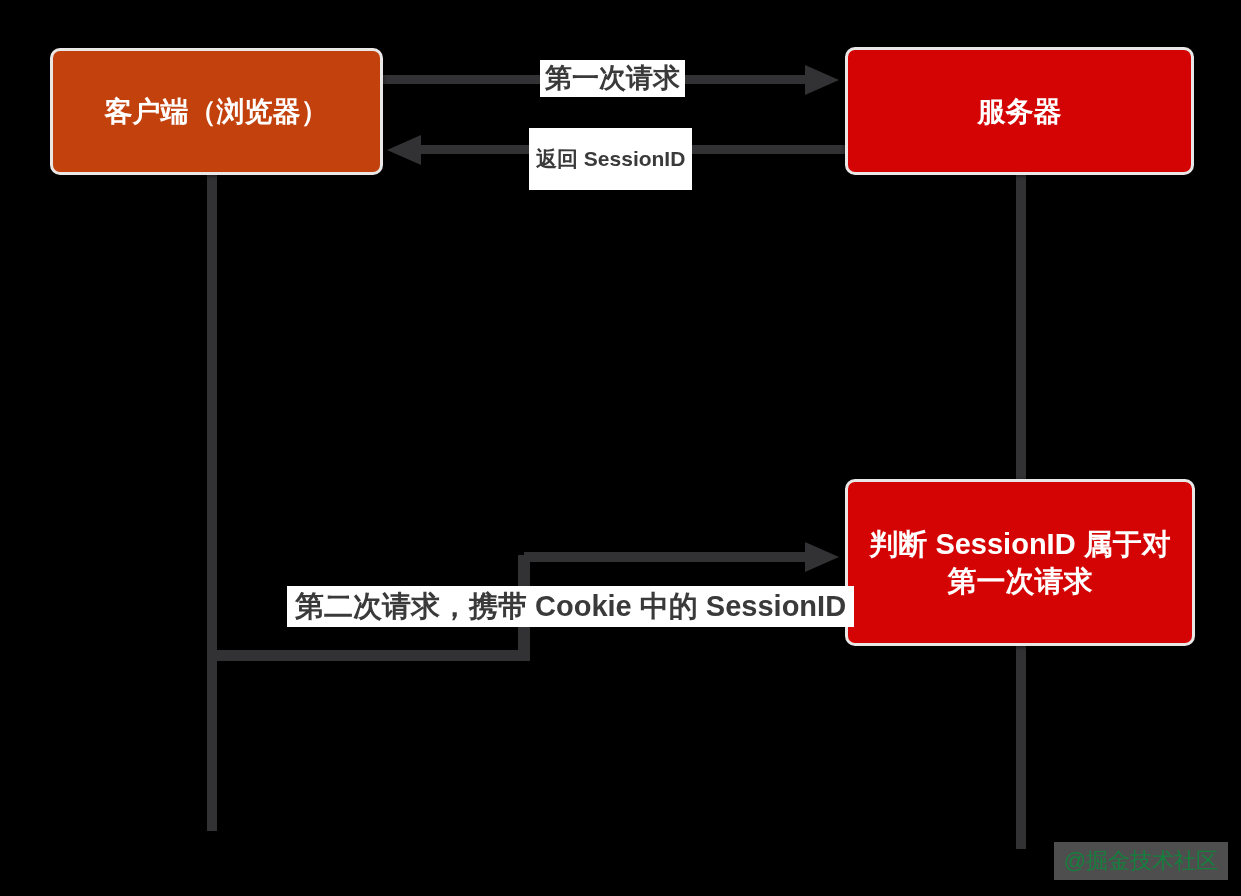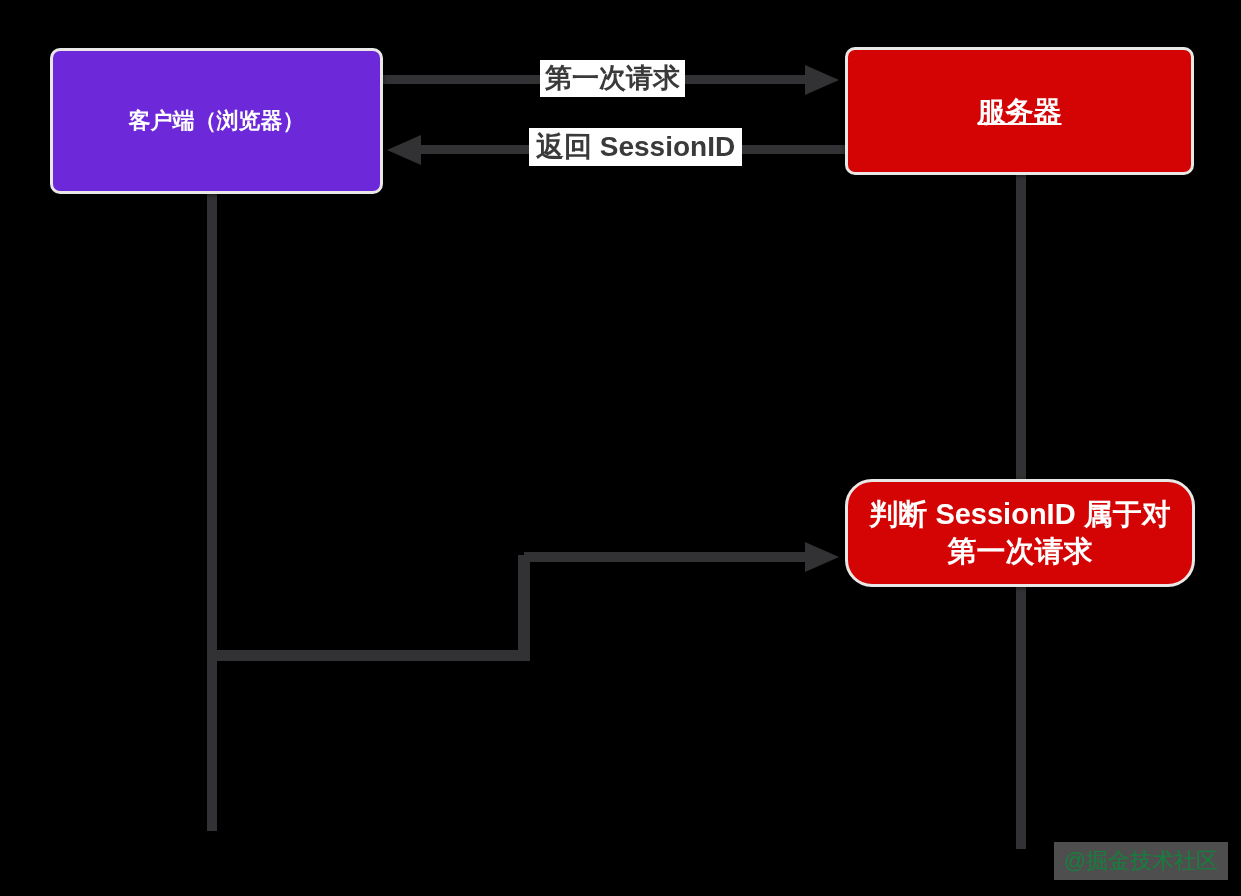--- a/index.html
+++ b/index.html
@@ -18,31 +18,31 @@
   
   .node{
     position:absolute;z-index:2;
     border:3px solid #eae8e6;border-radius:10px;
     box-sizing:border-box;
     display:flex;flex-direction:column;align-items:center;justify-content:center;
     color:#ffffff;font-weight:bold;text-align:center;
     box-shadow:0 1px 4px rgba(0,0,0,.6);
   }
   .node .ln{white-space:nowrap;}
-  #client-node{left:50px;top:48px;width:333px;height:146px;background:#6d28d9;font-size:22px;}
-  #server-node{left:845px;top:47px;width:349px;height:128px;background:#d40404;font-size:28px;line-height:35px;text-decoration:underline;}
-  #judge-node{left:845px;top:479px;width:350px;height:108px;background:#d40404;font-size:29px;line-height:37px;border-radius:27px;}
+  #client-node{left:50px;top:48px;width:333px;height:127px;background:#c2410c;font-size:28px;}
+  #server-node{left:845px;top:47px;width:349px;height:128px;background:#d40404;font-size:28px;line-height:35px;}
+  #judge-node{left:845px;top:479px;width:350px;height:167px;background:#d40404;font-size:29px;line-height:37px;}
   
   .edge-label{
     position:absolute;z-index:3;
     background:#ffffff;color:#3a3a3a;
     font-weight:bold;white-space:nowrap;line-height:1.15;
   }
   #label-first-request{left:534px;top:60px;font-size:27px;padding:3px 5px;margin-left:6px;}
-  #label-return-session{left:529px;top:128px;font-size:28px;padding:3px 7px;}
+  #label-return-session{left:529px;top:128px;font-size:21px;padding:19px 7px;}
   #label-second-request{left:287px;top:586px;font-size:29px;padding:4px 8px;}
   
   #watermark{
     position:absolute;right:13px;bottom:16px;z-index:4;
     background:rgba(155,155,155,0.5);
     color:#15803d;font-size:22px;padding:4px 10px;
     white-space:nowrap;
   }
 </style>
 </head>
@@ -72,16 +72,17 @@
     <div class="ln">服务器</div>
   </div>
 
   <div class="node" id="judge-node">
     <div class="ln">判断 SessionID 属于对</div>
     <div class="ln">第一次请求</div>
   </div>
 
   <div class="edge-label" id="label-first-request">第一次请求</div>
   <div class="edge-label" id="label-return-session">返回 SessionID</div>
+  <div class="edge-label" id="label-second-request">第二次请求，携带 Cookie 中的 SessionID</div>
 
   <div id="watermark">@掘金技术社区</div>
 
 </div>
 
 </body></html>

